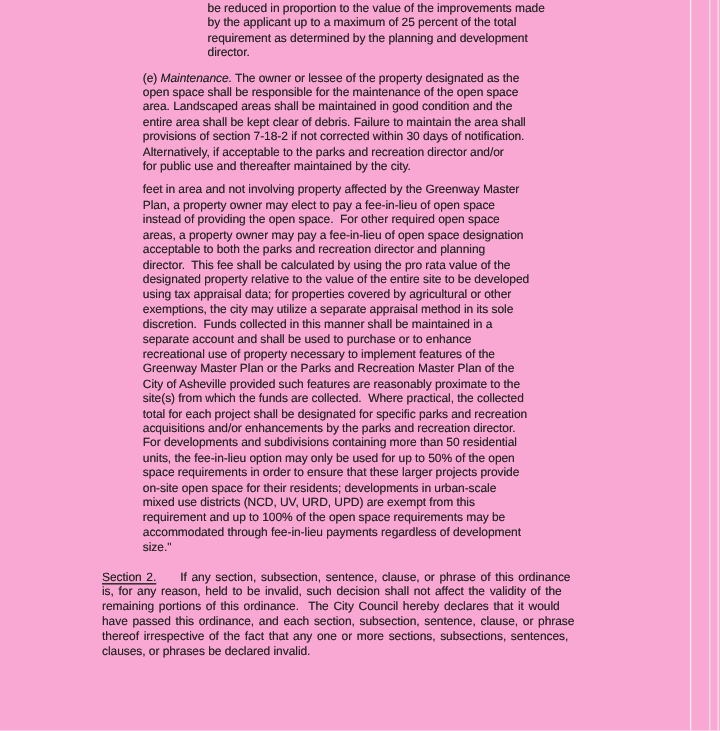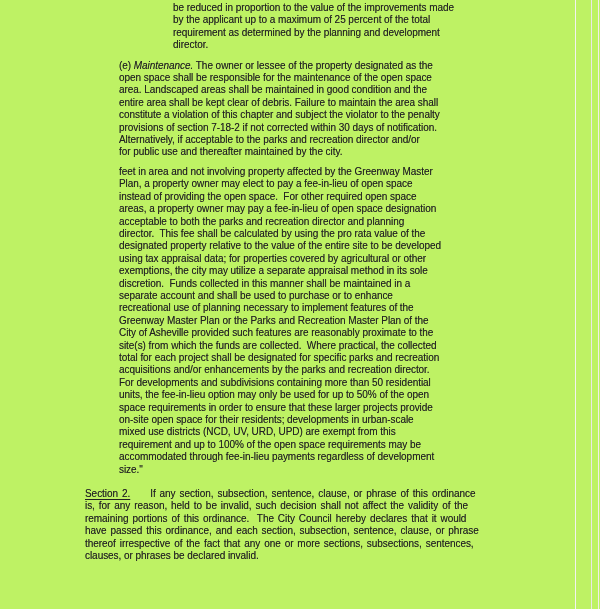--- a/index.html
+++ b/index.html
@@ -26,51 +26,50 @@
   .line { white-space: nowrap; }
   .section-para .line { word-spacing: 1.2px; }
   .section-para .line.last-line { word-spacing: 0; }
   .it { font-style: italic; }
   .un { text-decoration: underline; text-underline-offset: 2px; text-align: right; }
   .scanline { position: absolute; top: 0; bottom: 0; width: 1px; }
 </style>
 </head>
 <body>
 
-<div class="page" style="background: #bef264; color: rgb(34, 34, 34);">
+<div class="page" style="background: #f9a8d4; color: rgb(34, 34, 34);">
   <div class="content">
       <div class="block indent-quote">
         <div class="line"><span>be reduced in proportion to the value of the improvements made</span></div>
         <div class="line"><span>by the applicant up to a maximum of 25 percent of the total</span></div>
         <div class="line"><span>requirement as determined by the planning and development</span></div>
         <div class="line last-line"><span>director.</span></div>
       </div>
       <div class="block indent-body gap-after-e">
         <div class="line"><span>(e) </span><span class="it">Maintenance.</span><span> The owner or lessee of the property designated as the</span></div>
         <div class="line"><span>open space shall be responsible for the maintenance of the open space</span></div>
         <div class="line"><span>area. Landscaped areas shall be maintained in good condition and the</span></div>
         <div class="line"><span>entire area shall be kept clear of debris. Failure to maintain the area shall</span></div>
-        <div class="line"><span>constitute a violation of this chapter and subject the violator to the penalty</span></div>
         <div class="line"><span>provisions of section 7-18-2 if not corrected within 30 days of notification.</span></div>
         <div class="line"><span>Alternatively, if acceptable to the parks and recreation director and/or</span></div>
         <div class="line last-line"><span>for public use and thereafter maintained by the city.</span></div>
       </div>
       <div class="block indent-body gap-after-f">
         <div class="line"><span>feet in area and not involving property affected by the Greenway Master</span></div>
         <div class="line"><span>Plan, a property owner may elect to pay a fee-in-lieu of open space</span></div>
         <div class="line"><span>instead of providing the open space.&nbsp; For other required open space</span></div>
         <div class="line"><span>areas, a property owner may pay a fee-in-lieu of open space designation</span></div>
         <div class="line"><span>acceptable to both the parks and recreation director and planning</span></div>
         <div class="line"><span>director.&nbsp; This fee shall be calculated by using the pro rata value of the</span></div>
         <div class="line"><span>designated property relative to the value of the entire site to be developed</span></div>
         <div class="line"><span>using tax appraisal data; for properties covered by agricultural or other</span></div>
         <div class="line"><span>exemptions, the city may utilize a separate appraisal method in its sole</span></div>
         <div class="line"><span>discretion.&nbsp; Funds collected in this manner shall be maintained in a</span></div>
         <div class="line"><span>separate account and shall be used to purchase or to enhance</span></div>
-        <div class="line"><span>recreational use of planning necessary to implement features of the</span></div>
+        <div class="line"><span>recreational use of property necessary to implement features of the</span></div>
         <div class="line"><span>Greenway Master Plan or the Parks and Recreation Master Plan of the</span></div>
         <div class="line"><span>City of Asheville provided such features are reasonably proximate to the</span></div>
         <div class="line"><span>site(s) from which the funds are collected.&nbsp; Where practical, the collected</span></div>
         <div class="line"><span>total for each project shall be designated for specific parks and recreation</span></div>
         <div class="line"><span>acquisitions and/or enhancements by the parks and recreation director.</span></div>
         <div class="line"><span>For developments and subdivisions containing more than 50 residential</span></div>
         <div class="line"><span>units, the fee-in-lieu option may only be used for up to 50% of the open</span></div>
         <div class="line"><span>space requirements in order to ensure that these larger projects provide</span></div>
         <div class="line"><span>on-site open space for their residents; developments in urban-scale</span></div>
         <div class="line"><span>mixed use districts (NCD, UV, URD, UPD) are exempt from this</span></div>

